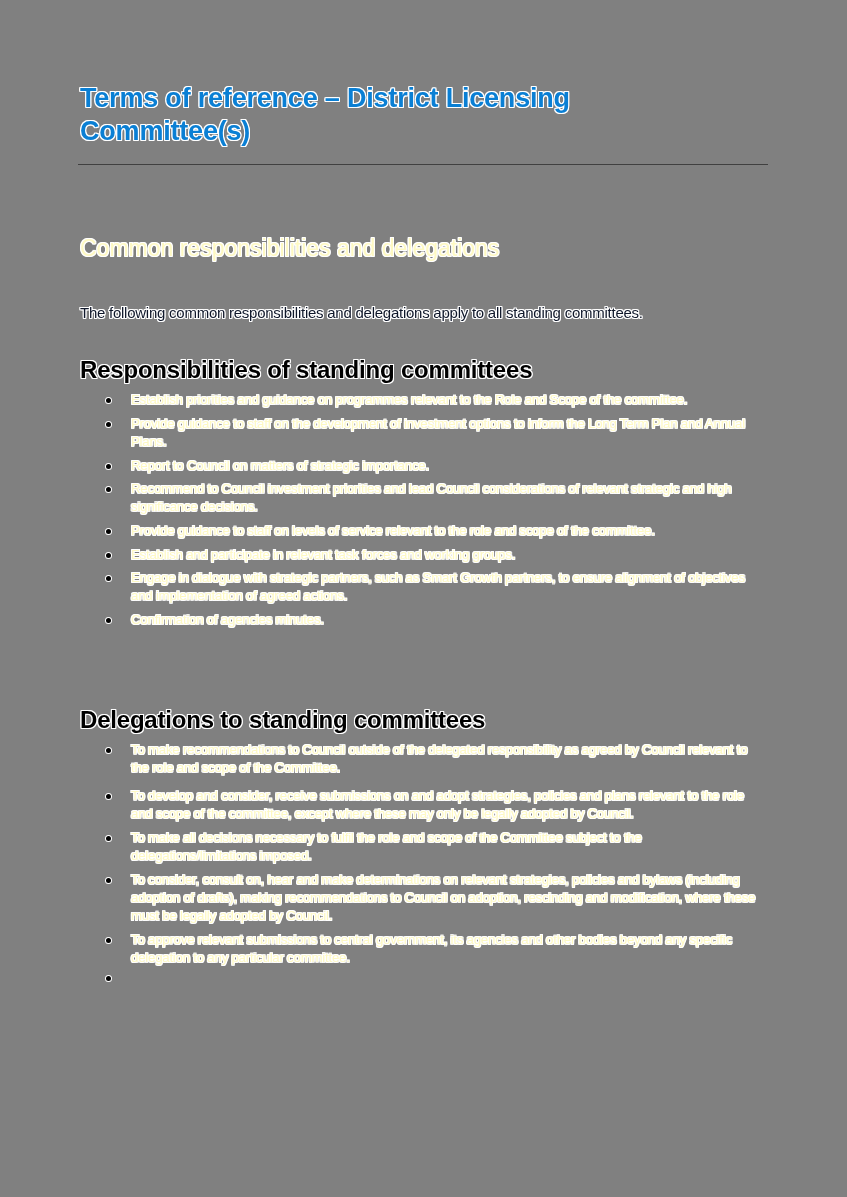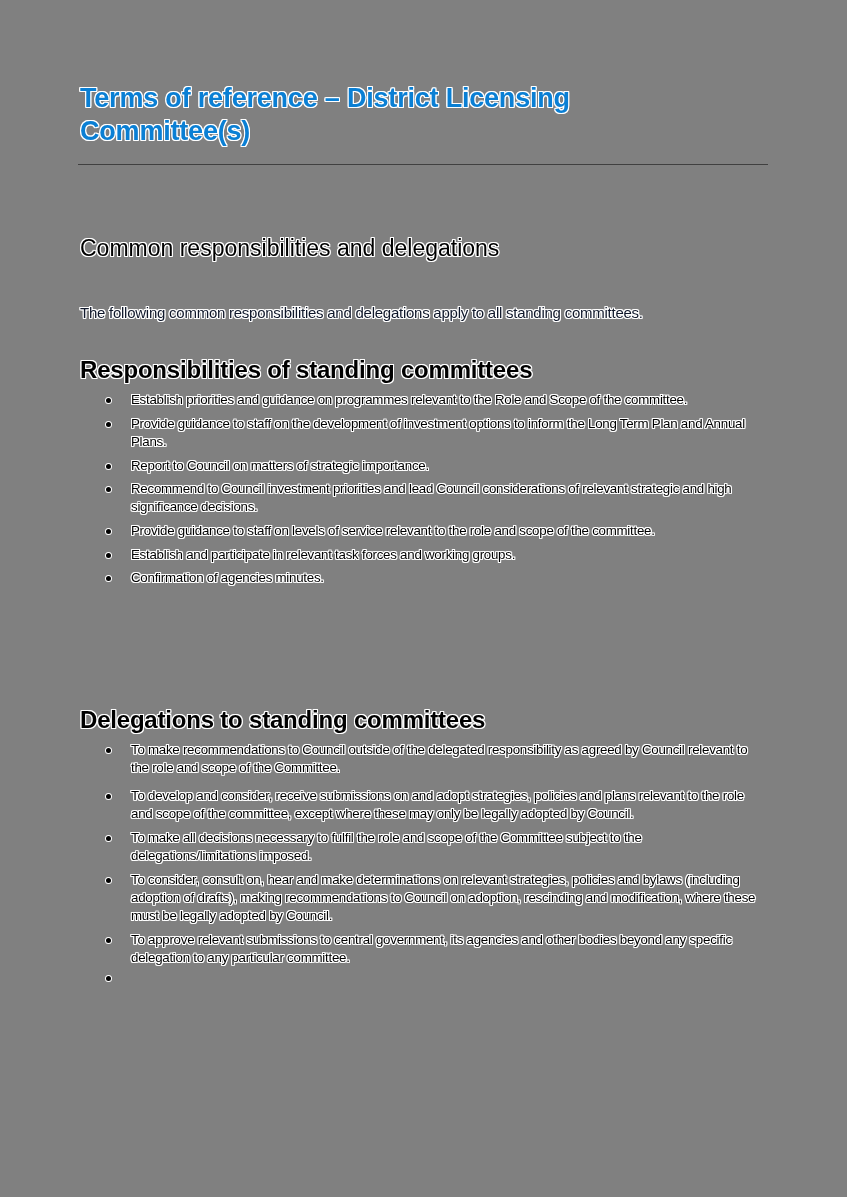--- a/index.html
+++ b/index.html
@@ -51,21 +51,21 @@
       margin: 0;
     }
     .section-title {
       position: absolute;
       left: 80px;
       top: 234px;
       margin: 0;
       font-size: 23px;
       line-height: 28px;
       font-weight: normal;
-      color: #000000;
+      color: #fef9c3;
     }
     .intro {
       position: absolute;
       left: 80px;
       top: 304px;
       margin: 0;
       font-size: 15px;
       line-height: 18px;
       color: #0f172a;
       letter-spacing: -0.25px;
@@ -86,21 +86,21 @@
       width: 662px;
       margin: 0;
       padding: 0;
       list-style: none;
     }
     .bullet-item {
       position: relative;
       padding-left: 27px;
       font-size: 13.3px;
       line-height: 18px;
-      color: #000000;
+      color: #fef9c3;
       letter-spacing: -0.25px;
     }
     .bullet-dot {
       position: absolute;
       left: 2px;
       top: 7px;
       width: 5px;
       height: 5px;
       border-radius: 50%;
       background: #000;
@@ -120,20 +120,21 @@
 
 <h3 class="sub-heading halo-dark" style="top:359px;">Responsibilities of standing committees</h3>
 
 <ul class="bullet-list" style="top:391px;">
   <li class="bullet-item halo-dark" style="margin-bottom:6px;"><span class="bullet-dot"></span><span>Establish priorities and guidance on programmes relevant to the Role and Scope of the committee.</span></li>
   <li class="bullet-item halo-dark" style="margin-bottom:6px;"><span class="bullet-dot"></span><span>Provide guidance to staff on the development of investment options to inform the Long Term Plan and Annual Plans.</span></li>
   <li class="bullet-item halo-dark" style="margin-bottom:5px;"><span class="bullet-dot"></span><span>Report to Council on matters of strategic importance.</span></li>
   <li class="bullet-item halo-dark" style="margin-bottom:6px;"><span class="bullet-dot"></span><span>Recommend to Council investment priorities and lead Council considerations of relevant strategic and high significance decisions.</span></li>
   <li class="bullet-item halo-dark" style="margin-bottom:6px;"><span class="bullet-dot"></span><span>Provide guidance to staff on levels of service relevant to the role and scope of the committee.</span></li>
   <li class="bullet-item halo-dark" style="margin-bottom:5px;"><span class="bullet-dot"></span><span>Establish and participate in relevant task forces and working groups.</span></li>
+  <li class="bullet-item halo-dark" style="margin-bottom:6px;"><span class="bullet-dot"></span><span>Engage in dialogue with strategic partners, such as Smart Growth partners, to ensure alignment of objectives and implementation of agreed actions.</span></li>
   <li class="bullet-item halo-dark"><span class="bullet-dot"></span><span>Confirmation of agencies minutes.</span></li>
 </ul>
 
 <h3 class="sub-heading halo-dark" style="top:709px;">Delegations to standing committees</h3>
 
 <ul class="bullet-list" style="top:741px;">
   <li class="bullet-item halo-dark" style="margin-bottom:10px;"><span class="bullet-dot"></span><span>To make recommendations to Council outside of the delegated responsibility as agreed by Council relevant to the role and scope of the Committee.</span></li>
   <li class="bullet-item halo-dark" style="margin-bottom:6px;"><span class="bullet-dot"></span><span>To develop and consider, receive submissions on and adopt strategies, policies and plans relevant to the role and scope of the committee, except where these may only be legally adopted by Council.</span></li>
   <li class="bullet-item halo-dark" style="margin-bottom:6px;"><span class="bullet-dot"></span><span>To make all decisions necessary to fulfil the role and scope of the Committee subject to the delegations/limitations imposed.</span></li>
   <li class="bullet-item halo-dark" style="margin-bottom:6px;"><span class="bullet-dot"></span><span>To consider, consult on, hear and make determinations on relevant strategies, policies and bylaws (including adoption of drafts), making recommendations to Council on adoption, rescinding and modification, where these must be legally adopted by Council.</span></li>

